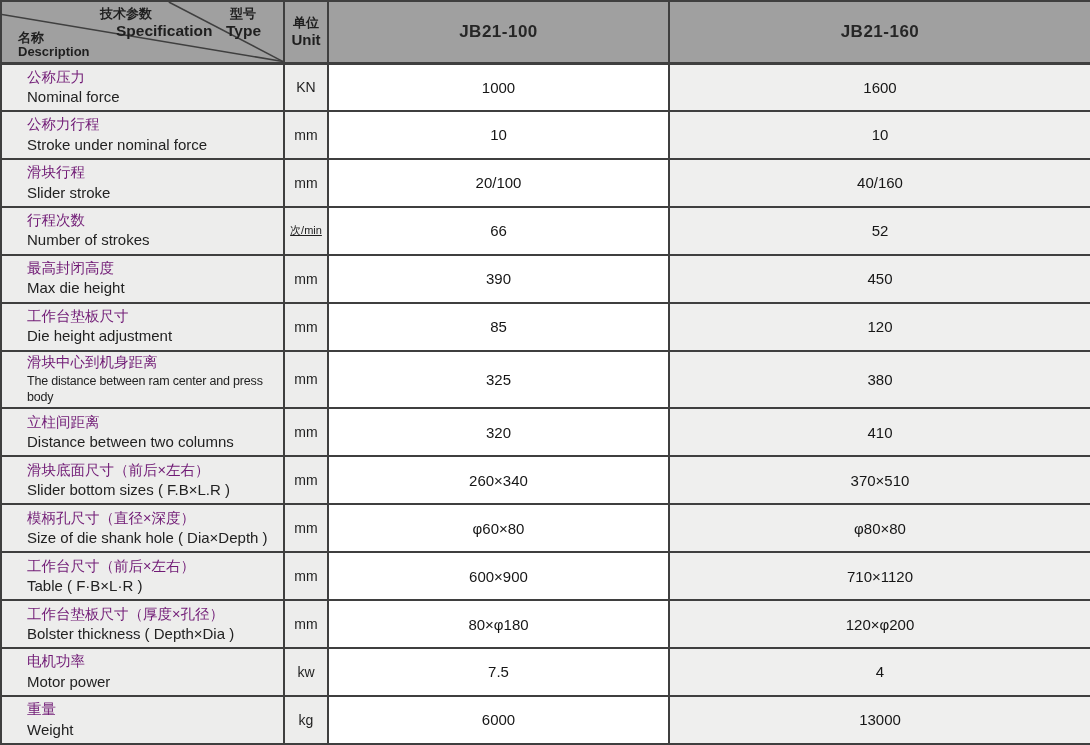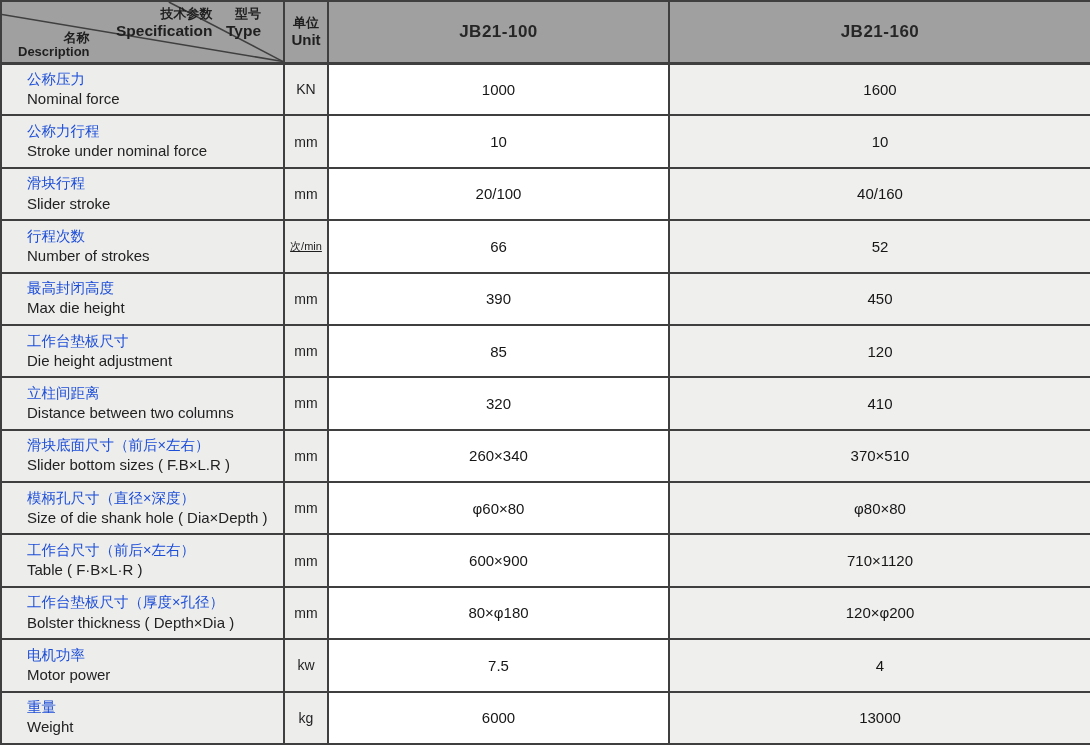--- a/index.html
+++ b/index.html
@@ -43,38 +43,38 @@
     letter-spacing:.5px;
     color:#262626;
     text-align:center;
   }
   th.unit-h{text-align:center;line-height:1.2;}
   th.unit-h .cn{font-size:13px;}
   th.unit-h .en{font-size:15px;}
   
   th.corner{position:relative;}
   th.corner svg{position:absolute;left:0;top:0;width:100%;height:100%;}
-  .corner-block{position:absolute;text-align:right;line-height:1.05;white-space:nowrap;}
+  .corner-block{position:absolute;text-align:left;line-height:1.05;white-space:nowrap;}
   .corner-spec{left:94px;top:5px;}
   .corner-spec .cn{font-size:13px;margin-left:4px;}
   .corner-spec .en{font-size:15.5px;margin-left:20px;margin-top:2px;}
   .corner-type{left:224px;top:5px;}
   .corner-type .cn{font-size:13px;margin-left:4px;}
   .corner-type .en{font-size:15.5px;margin-top:2px;}
   .corner-desc{left:16px;bottom:3px;}
   .corner-desc .cn{font-size:13px;}
   .corner-desc .en{font-size:13px;}
   
   tbody tr{height:45px;}
   td.label-cell{
     background:var(--cell-bg-light);
     padding-left:25px;
     line-height:1.32;
   }
-  td.label-cell .cn{font-size:14.5px;color:#1d4ed8;}
+  td.label-cell .cn{font-size:14.5px;color:#701a75;}
   td.label-cell .en{font-size:15px;color:#222;}
   td.label-cell .en.small{font-size:12.5px;letter-spacing:-.2px;}
   td.unit-cell{
     background:var(--cell-bg-light);
     text-align:center;
     font-size:14px;
   }
   td.unit-cell.small-unit{font-size:11px;text-decoration:underline;}
   td.val{text-align:center;font-size:15px;color:#161616;}
   td.val.v1{background:var(--cell-bg-white);}
@@ -168,20 +168,29 @@
     <td class="label-cell">
       <div class="cn">工作台垫板尺寸</div>
       <div class="en">Die height adjustment</div>
     </td>
     <td class="unit-cell">mm</td>
     <td class="val v1">85</td>
     <td class="val v2">120</td>
   </tr>
       <tr>
     <td class="label-cell">
+      <div class="cn">滑块中心到机身距离</div>
+      <div class="en small">The distance between ram center and press body</div>
+    </td>
+    <td class="unit-cell">mm</td>
+    <td class="val v1">325</td>
+    <td class="val v2">380</td>
+  </tr>
+      <tr>
+    <td class="label-cell">
       <div class="cn">立柱间距离</div>
       <div class="en">Distance between two columns</div>
     </td>
     <td class="unit-cell">mm</td>
     <td class="val v1">320</td>
     <td class="val v2">410</td>
   </tr>
       <tr>
     <td class="label-cell">
       <div class="cn">滑块底面尺寸（前后×左右）</div>

